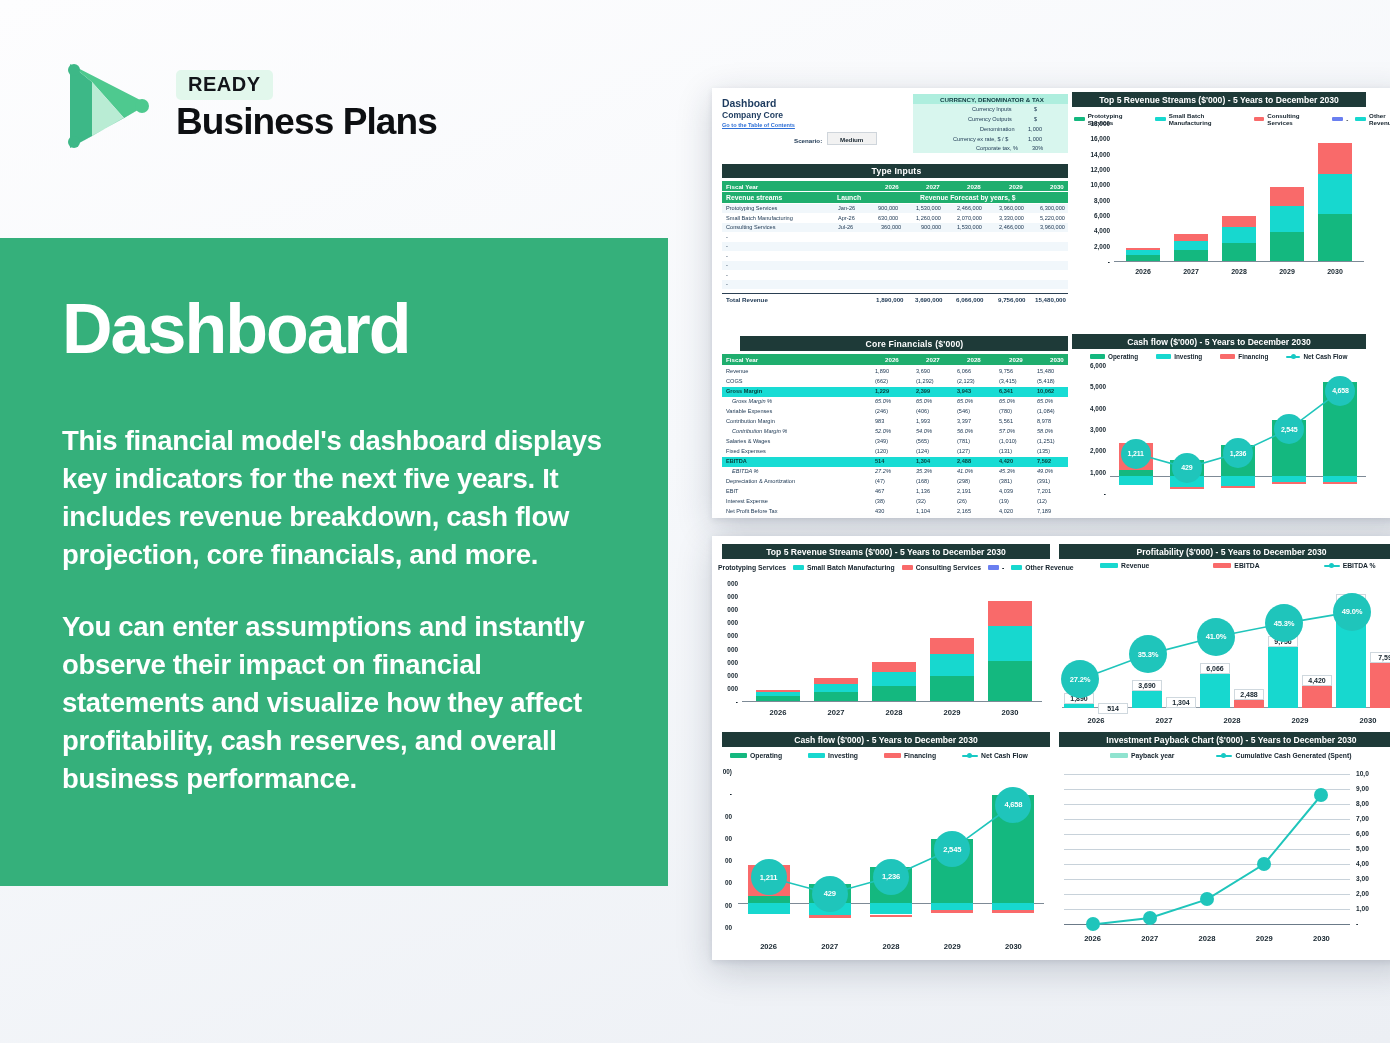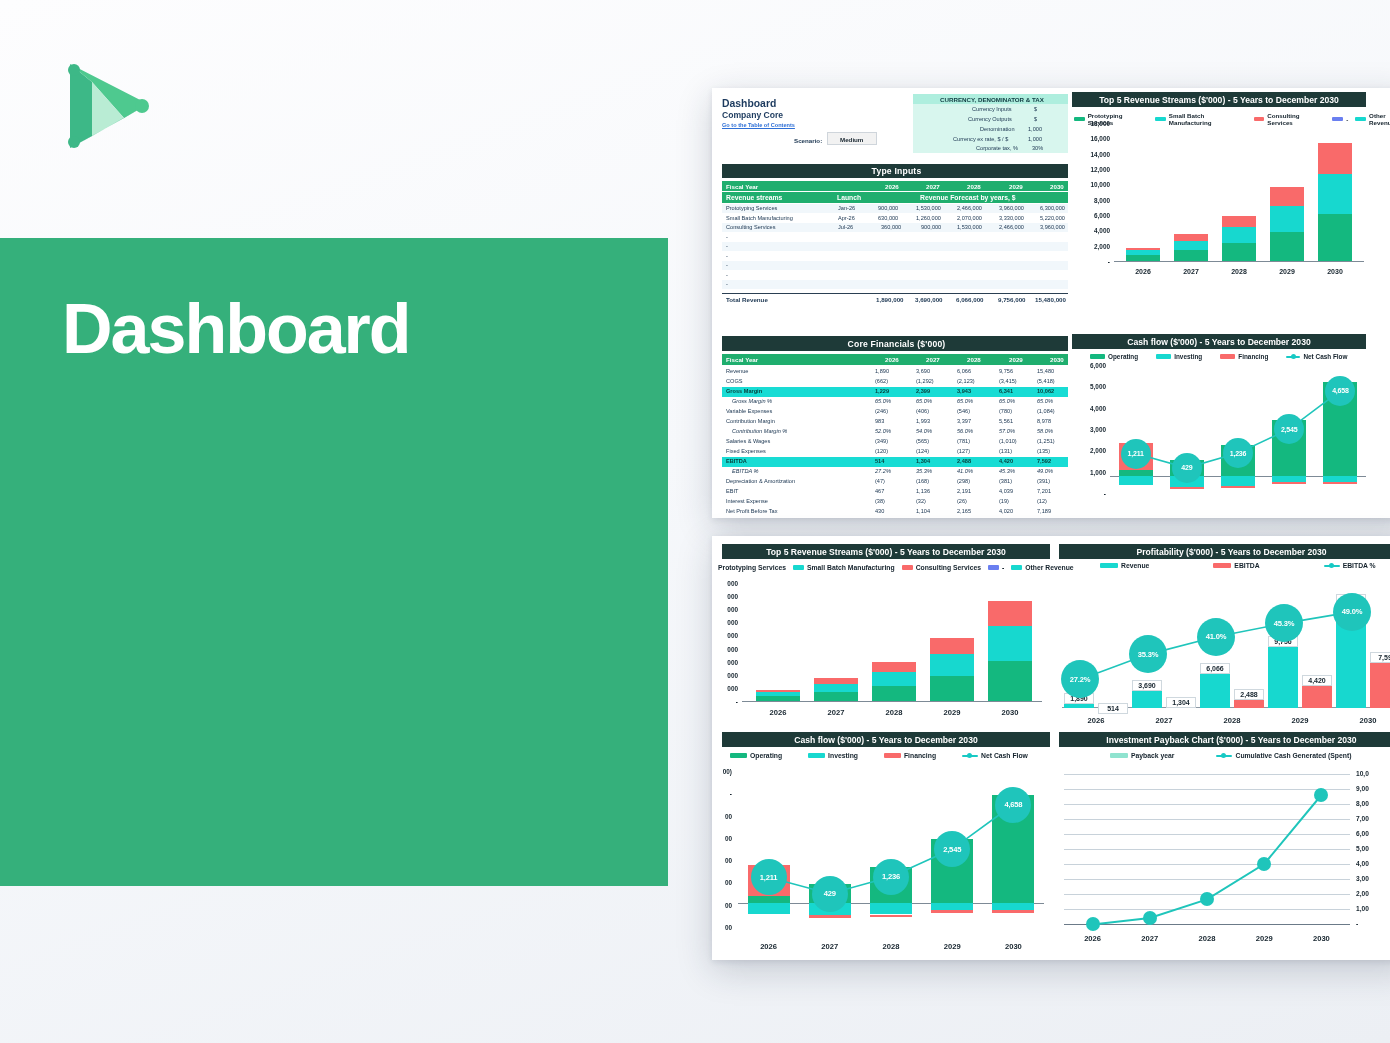--- a/index.html
+++ b/index.html
@@ -137,24 +137,30 @@
     <svg width="92" height="96" viewBox="0 0 92 96">
       <path d="M8 6 L8 90 L30 78 L30 24 Z" fill="#3db887"></path>
       <path d="M8 6 L86 46 L62 60 L30 24 Z" fill="#4ec98f"></path>
       <path d="M30 24 L62 60 L30 78 Z" fill="#b9ecd4"></path>
       <path d="M8 90 L62 60 L86 46 L30 78 Z" fill="#3db887"></path>
       <circle cx="12" cy="12" r="6" fill="#3db887"></circle>
       <circle cx="12" cy="84" r="6" fill="#3db887"></circle>
       <circle cx="80" cy="48" r="7" fill="#4ec98f"></circle>
     </svg>
   </div>
+  <div class="logo-text">
+    <span class="logo-ready">READY</span>
+    <span class="logo-name">Business Plans</span>
+  </div>
 </div>
 
 <div class="green-panel">
   <div class="panel-title">Dashboard</div>
+  <div class="panel-para">This financial model's dashboard displays key indicators for the next five years. It includes revenue breakdown, cash flow projection, core financials, and more.</div>
+  <div class="panel-para">You can enter assumptions and instantly observe their impact on financial statements and visualize how they affect profitability, cash reserves, and overall business performance.</div>
 </div>
 
 <div class="sheet-card sheet-top">
 <div class="sheet-inner">
 
   <div class="t f10 b sheet-title-main" style="left:10px; top:10px;">Dashboard</div>
   <div class="t f8 b sheet-title-main" style="left:10px; top:22px;">Company Core</div>
   <div class="t f55 b link" style="left:10px; top:34px;">Go to the Table of Contents</div>
 
   <div class="t f6 b nv" style="left:82px; top:49px;">Scenario:</div>
@@ -252,21 +258,21 @@
   <div class="t f55 nv" style="left:14px; top:193px;">-</div>
 
   <div class="rule" style="left:10px; top:205px; width:349px; height:1px; background:#2a3f52;"></div>
   <div class="t f6 b nv" style="left:14px; top:208px;">Total Revenue</div>
   <div class="t f6 b nv" style="left:164px; top:208px;">1,890,000</div>
   <div class="t f6 b nv" style="left:203px; top:208px;">3,690,000</div>
   <div class="t f6 b nv" style="left:244px; top:208px;">6,066,000</div>
   <div class="t f6 b nv" style="left:286px; top:208px;">9,756,000</div>
   <div class="t f6 b nv" style="left:323px; top:208px;">15,480,000</div>
 
-  <div class="bar-dark f8" style="left:10px; top:248px; width:349px; height:15px;">Core Financials ($'000)</div>
+  <div class="bar-dark f8" style="left:28px; top:248px; width:349px; height:15px;">Core Financials ($'000)</div>
   <div class="hdr-green" style="left:10px; top:266px; width:349px; height:11px;"></div>
   <div class="t f6 b" style="left:14px; top:268px; color:#fff;">Fiscal Year</div>
   <div class="t f6 b" style="left:173px; top:268px; color:#fff;">2026</div>
   <div class="t f6 b" style="left:214px; top:268px; color:#fff;">2027</div>
   <div class="t f6 b" style="left:255px; top:268px; color:#fff;">2028</div>
   <div class="t f6 b" style="left:297px; top:268px; color:#fff;">2029</div>
   <div class="t f6 b" style="left:338px; top:268px; color:#fff;">2030</div>
 
   <div id="cf-rows">
         <div class="t f55 " style="left:14px; top:280px; color:#203a55; ">Revenue</div>

